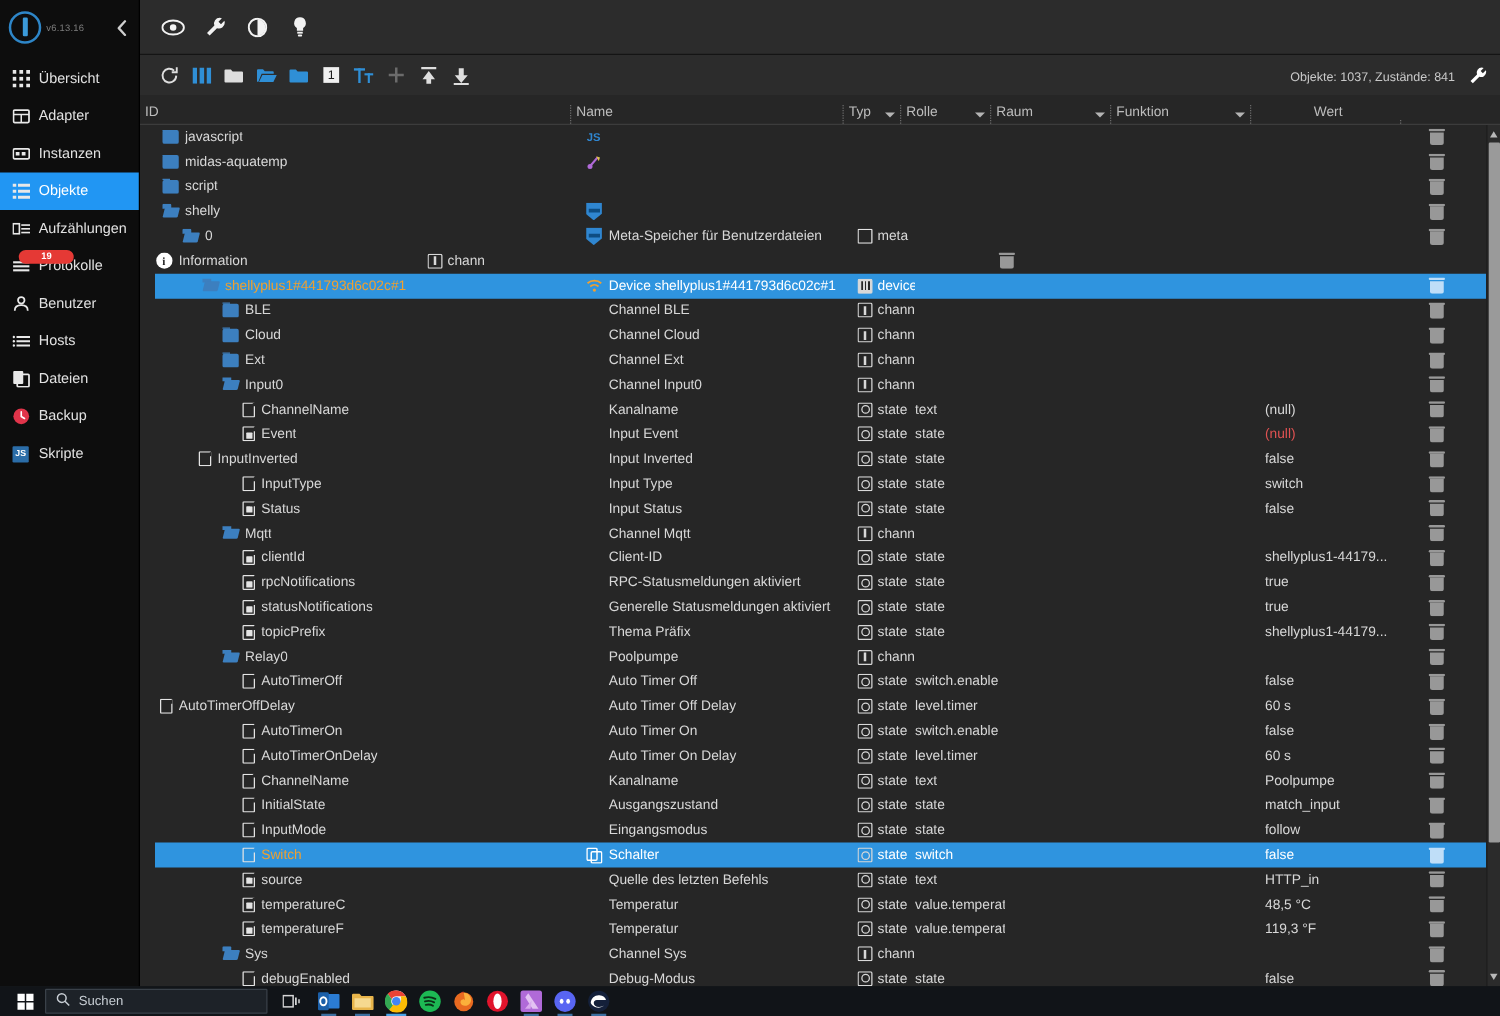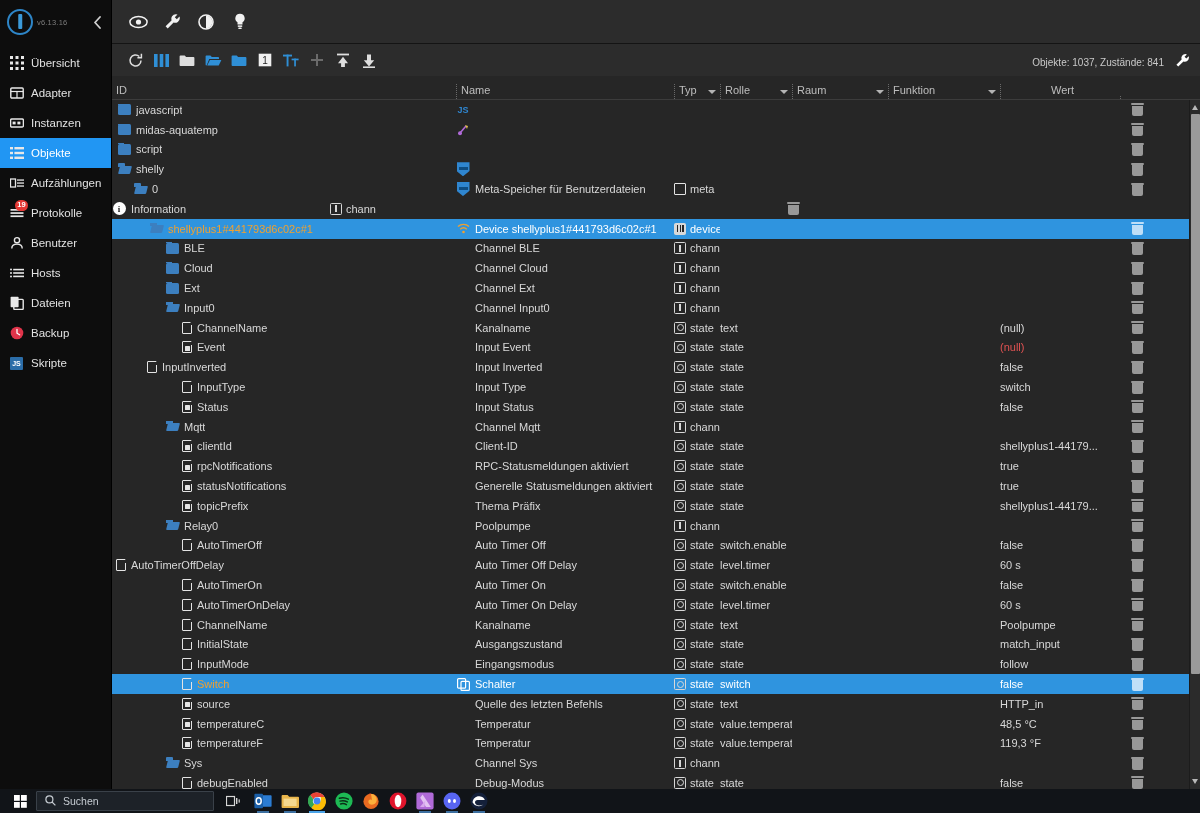--- a/index.html
+++ b/index.html
@@ -51,21 +51,21 @@
   .nav-ico {
     width: 15px; height: 15px; flex: 0 0 15px;
     display: flex; align-items: center; justify-content: center;
     position: relative; color: #e8e8e8;
   }
   .nav-ico svg { display: block; }
   .badge {
     position: absolute; top: -6px; left: 6px;
     background: #e53935; color: #fff; font-size: 7.5px; font-weight: bold;
     min-width: 13px; height: 11px; border-radius: 6px;
-    display: flex; align-items: center; justify-content: center; padding: 0 2px;
+    display: flex; align-items: center; justify-content: center; padding: 0 18px;
     line-height: 1;
   }
   .js-ico {
     width: 13px; height: 13px; background: #2b6da8; border-radius: 1px;
     color: #fff; font-size: 7px; font-weight: bold;
     display: flex; align-items: center; justify-content: center;
   }
 
   
   .content { flex: 1 1 auto; display: flex; flex-direction: column; background: #262626; min-width: 0; }
@@ -113,21 +113,21 @@
   .c-room { width: 96px;  flex: 0 0 96px;  }
   .c-func { width: 112px; flex: 0 0 112px; }
   .c-val  { width: 120px; flex: 0 0 120px; text-align: center; }
   .c-del  { width: 34px;  flex: 0 0 34px;  }
 
   .table-wrap { flex: 1 1 auto; overflow: hidden; position: relative; display: flex; }
   .tbl { flex: 1 1 auto; min-width: 0; }
 
   .row {
     display: flex; align-items: center; height: 19.8px;
-    font-size: 11px; color: #d8d8d8; cursor: pointer; white-space: nowrap;
+    font-size: 11px; color: #d8d8d8; cursor: pointer; white-space: nowrap; margin-left: 12px;
   }
   .row.sel { background: #2f94df; color: #fff; }
   .row.sel .idtext { color: #f0a030; }
   .row .cell { overflow: hidden; text-overflow: ellipsis; white-space: nowrap; display: flex; align-items: center; }
 
   .idcell { display: flex; align-items: center; gap: 5px; }
   .idtext { overflow: hidden; text-overflow: ellipsis; }
 
   .folder {
     width: 13px; height: 11px; flex: 0 0 13px; position: relative;

